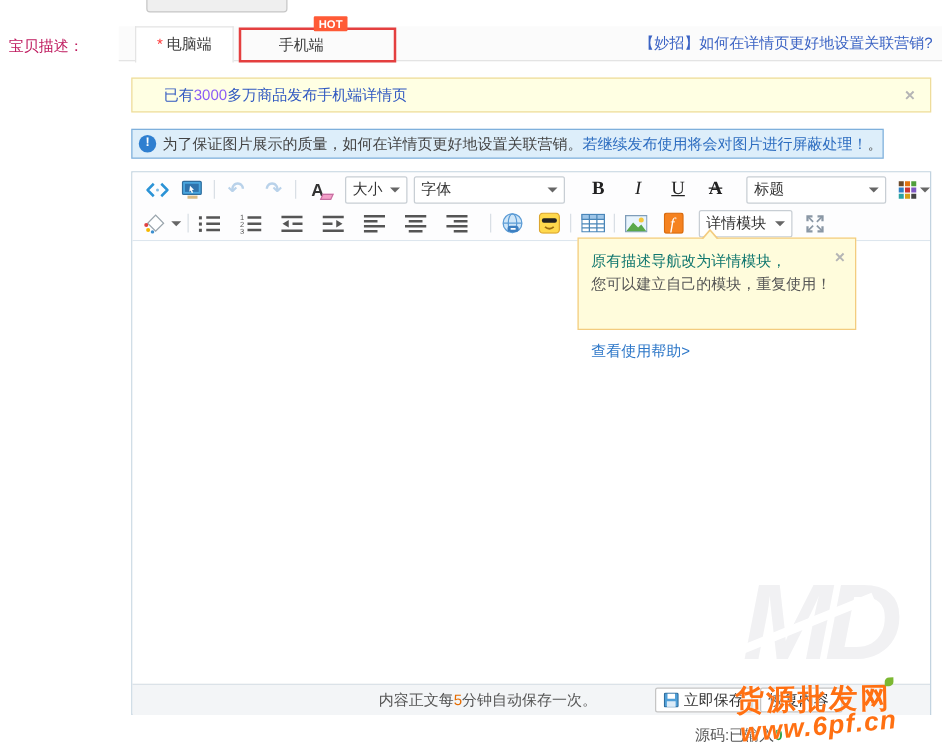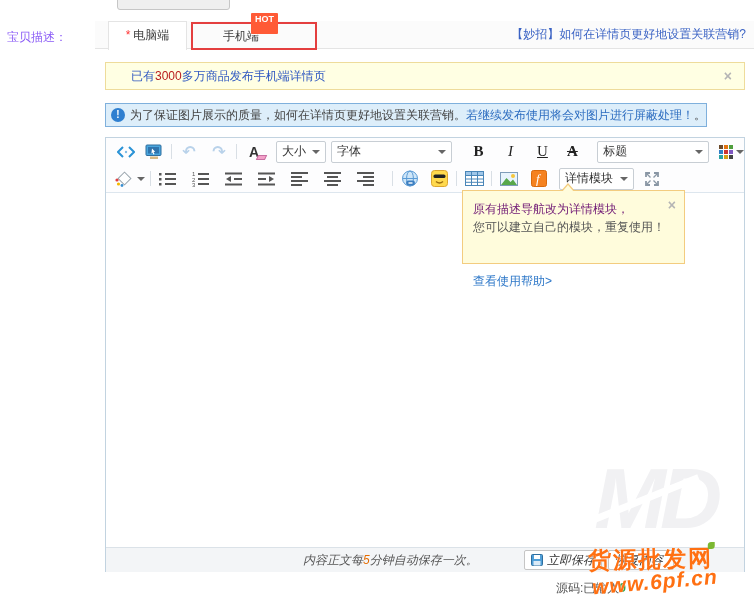--- a/index.html
+++ b/index.html
@@ -6,38 +6,38 @@
   html,body { background:#fff; }
   body { font-family:"Liberation Sans","DejaVu Sans",sans-serif; font-size:12px; color:#404040; }
   #stage { position:relative; width:754px; height:604px; overflow:hidden; background:#fff; }
   .abs { position:absolute; }
 
   
   .top-btn { left:117px; top:-12px; width:113px; height:22px; background:#efefef;
              border:1px solid #c6c6c6; border-radius:3px; overflow:hidden; }
 
   
-  .field-label { left:7px; top:29px; color:#8b5cf6; }
+  .field-label { left:7px; top:29px; color:#be185d; }
 
   
   .tab-strip { left:95px; top:21px; width:659px; height:28px; background:#fbfbfb;
                border-bottom:1px solid #e4e4e4; }
   .top-link { position:absolute; right:8px; top:0; line-height:27px; color:#3b63c4; cursor:pointer; }
   .tab-pc { left:108px; top:21px; width:79px; height:29px; background:#fff; z-index:2;
             border:1px solid #e4e4e4; border-bottom:none; text-align:center; line-height:27px; cursor:pointer; }
   .tab-pc .req { color:#f33; margin-right:3px; }
   .tab-mobile { left:191px; top:22px; width:126px; height:28px; border:2px solid #e43f3f;
             background:#fbfbfb; z-index:3; line-height:24px; padding-left:30px; cursor:pointer; }
   .hot-badge { left:251px; top:13px; z-index:4; background:#ff5a36; color:#fff; font-size:9px;
-            font-weight:bold; padding:1px 4px 10px; line-height:10px; border-radius:1px; }
+            font-weight:bold; padding:1px 4px 1px; line-height:10px; border-radius:1px; }
 
   
   .yellow-notice { left:105px; top:62px; width:640px; height:28px; background:#ffffe3;
             border:1px solid #eedc9b; line-height:26px; padding-left:25px; color:#3159c1; }
-  .yellow-notice .hl { color:#b91c1c; }
+  .yellow-notice .hl { color:#8b5cf6; }
   .notice-close { position:absolute; right:12px; top:0; color:#b5b5b5; font-size:14px;
             font-weight:bold; cursor:pointer; line-height:26px; }
 
   
   .blue-notice { left:105px; top:103px; width:602px; height:24px; background:#ddeefa;
             border:1px solid #7fb0dc; line-height:22px; padding-left:24px; color:#444; }
   .info-icon { position:absolute; left:5px; top:4px; width:14px; height:14px; border-radius:50%;
             background:#2f7fd0; color:#fff; font-weight:bold; font-size:10px; text-align:center; line-height:14px; }
   .blue-notice a { color:#2d6dc0; text-decoration:none; cursor:pointer; }
 
@@ -68,36 +68,36 @@
 
   
   .ebody { position:relative; height:354px; background:#fff; overflow:hidden; }
   .md-wm { position:absolute; right:28px; bottom:4px; color:#f1f1f3; font-size:86px; font-weight:bold;
            font-style:italic; letter-spacing:-6px; line-height:90px; user-select:none; }
   .md-slash { position:absolute; right:40px; bottom:38px; width:150px; height:7px; background:#fff;
            transform:rotate(-22deg); }
 
   
   .savebar { position:relative; height:25px; background:#f3f5f7; border-top:1px solid #dbe2e8;
-           line-height:24px; color:#555;font-style:italic; }
+           line-height:24px; color:#555; }
   .autosave { position:absolute; left:197px; top:0; }
   .autosave .num { color:#e56c00; }
   .bar-btn { position:absolute; top:2px; height:20px; background:#fff; border:1px solid #c5c5c5;
            border-radius:2px; display:flex; align-items:center; padding:0 6px; cursor:pointer; color:#333; }
   .save-btn { left:418px; } .save-btn svg { margin-right:4px; }
   .restore-btn { left:502px; width:66px; }
 
   
   .tooltip { left:462px; top:190px; width:223px; height:74px; background:#fffcdc; border:1px solid #f3cc7f;
            padding:9px 10px; line-height:18px; z-index:10; }
   .tooltip .arrow-b { position:absolute; left:98px; top:-8px; width:0; height:0;
            border-left:7px solid transparent; border-right:7px solid transparent; border-bottom:8px solid #f3cc7f; }
   .tooltip .arrow-f { position:absolute; left:99px; top:-6px; width:0; height:0;
            border-left:6px solid transparent; border-right:6px solid transparent; border-bottom:7px solid #fffcdc; }
-  .tt1 { color:#701a75; } .tt2 { color:#555; }
+  .tt1 { color:#0f766e; } .tt2 { color:#555; }
   .tt-link { color:#2d77c8; cursor:pointer;margin-top:36px; }
   .tt-close { position:absolute; right:8px; top:5px; color:#b5b5b5; font-size:14px; font-weight:bold; cursor:pointer; }
 
   
   .status-left { left:99px; top:608px; color:#555; display:flex; align-items:center; }
   .help-dot { width:13px; height:13px; border-radius:50%; background:#61b136; color:#fff; font-size:9px;
            font-weight:bold; text-align:center; line-height:13px; margin-left:5px; cursor:pointer; }
   .status-right { left:556px; top:580px; color:#555; }
   .status-right .cnt { color:#2ba245; font-weight:bold; }
 

